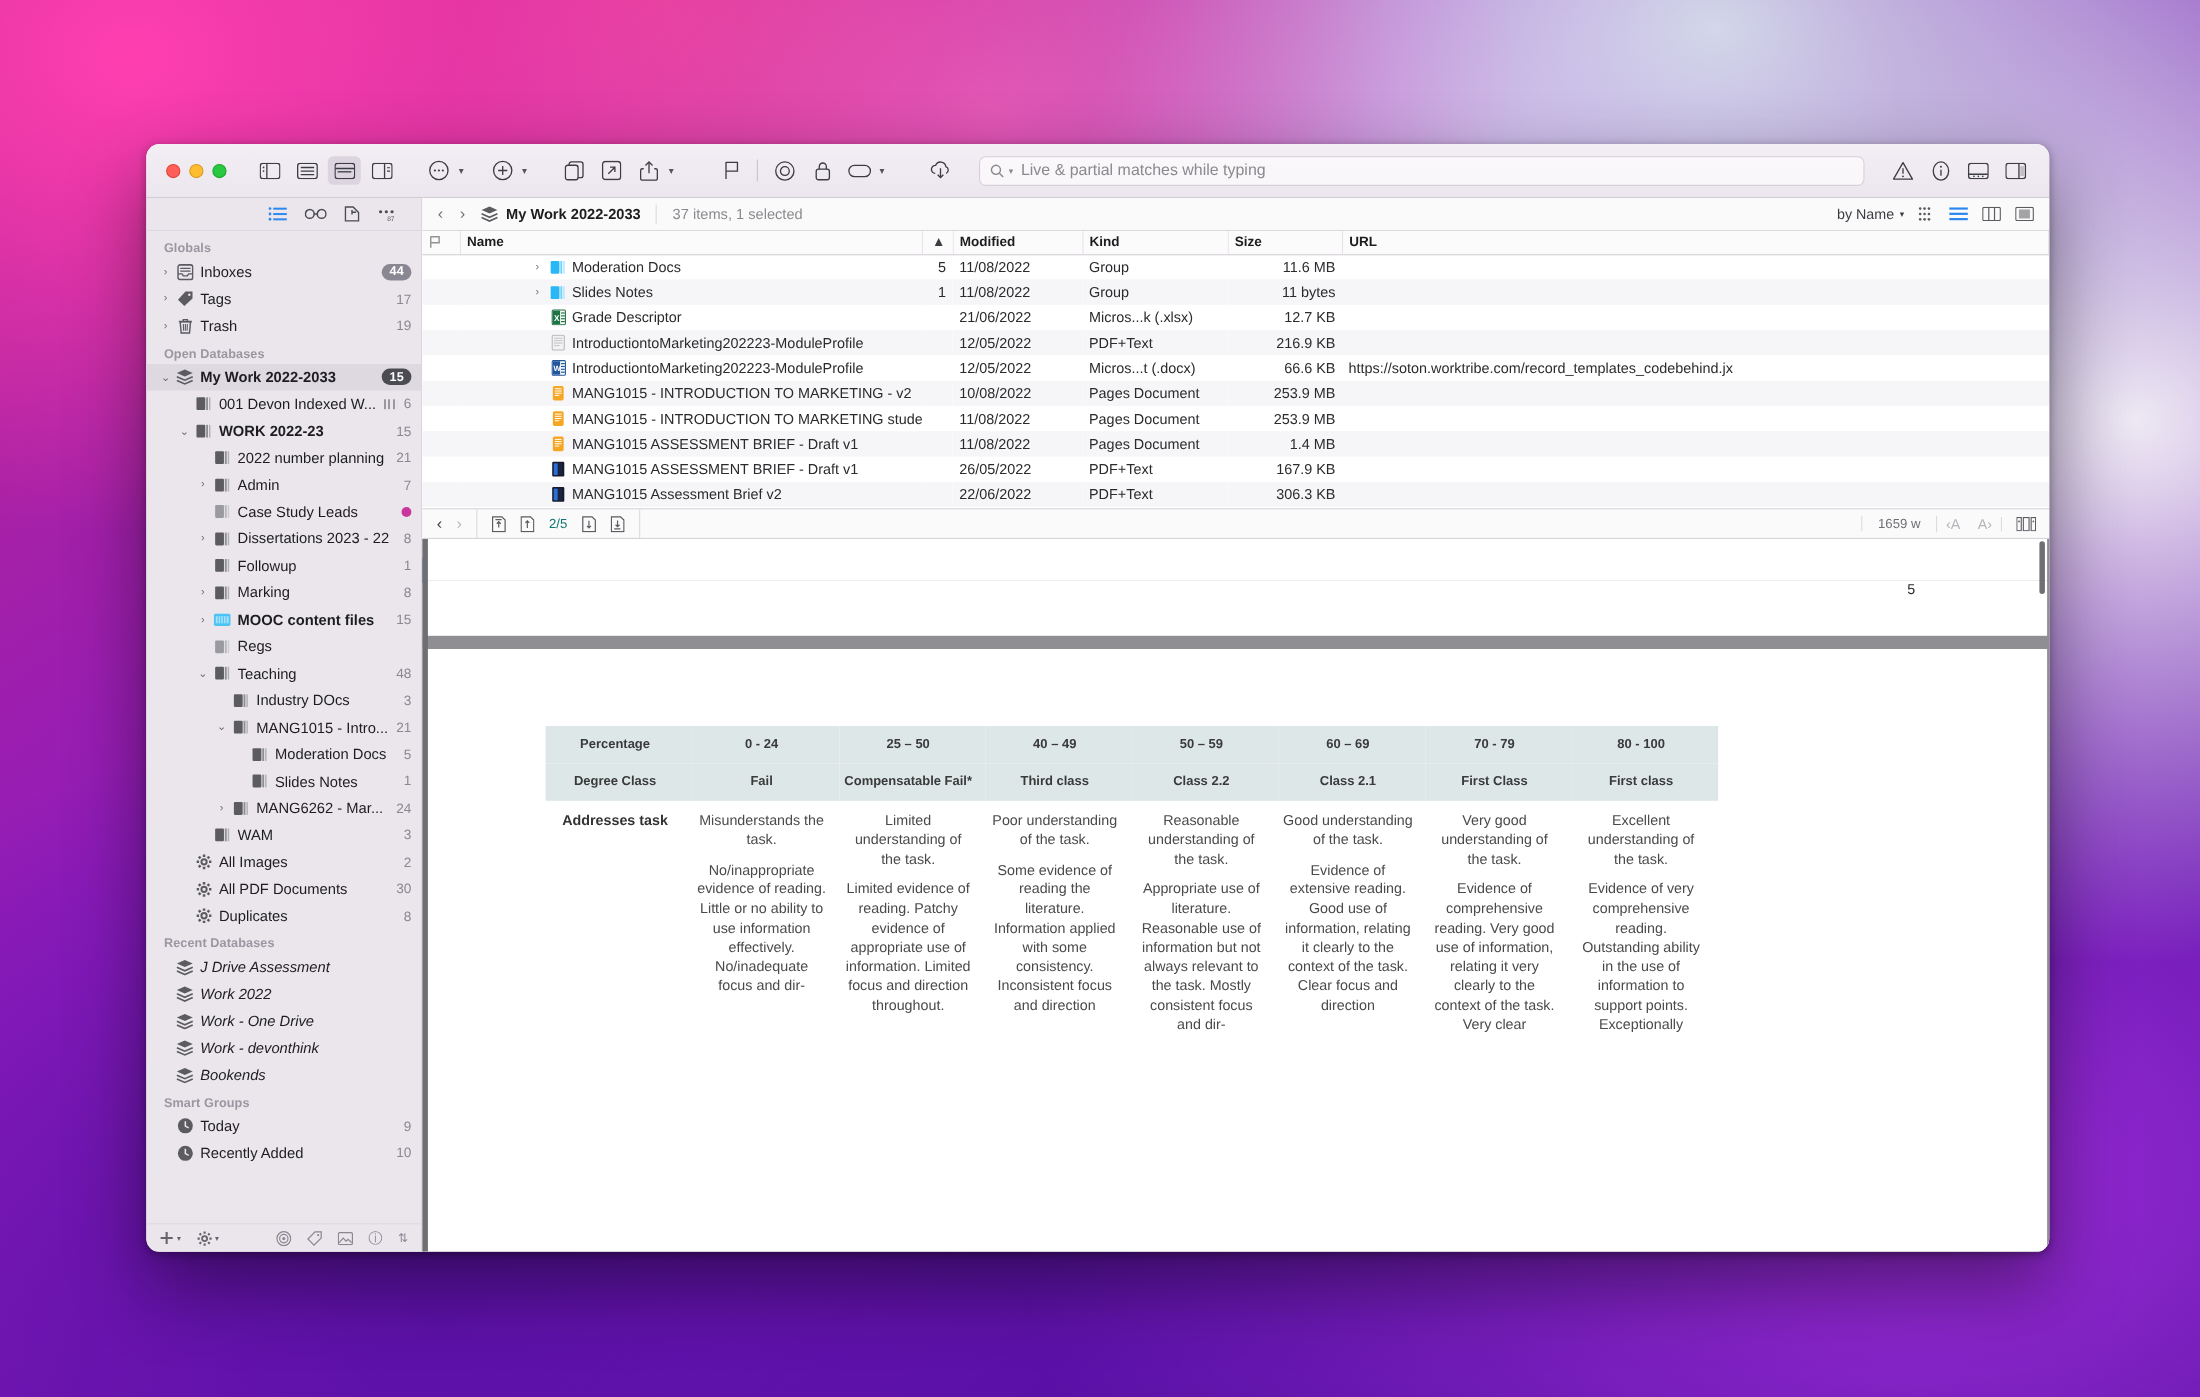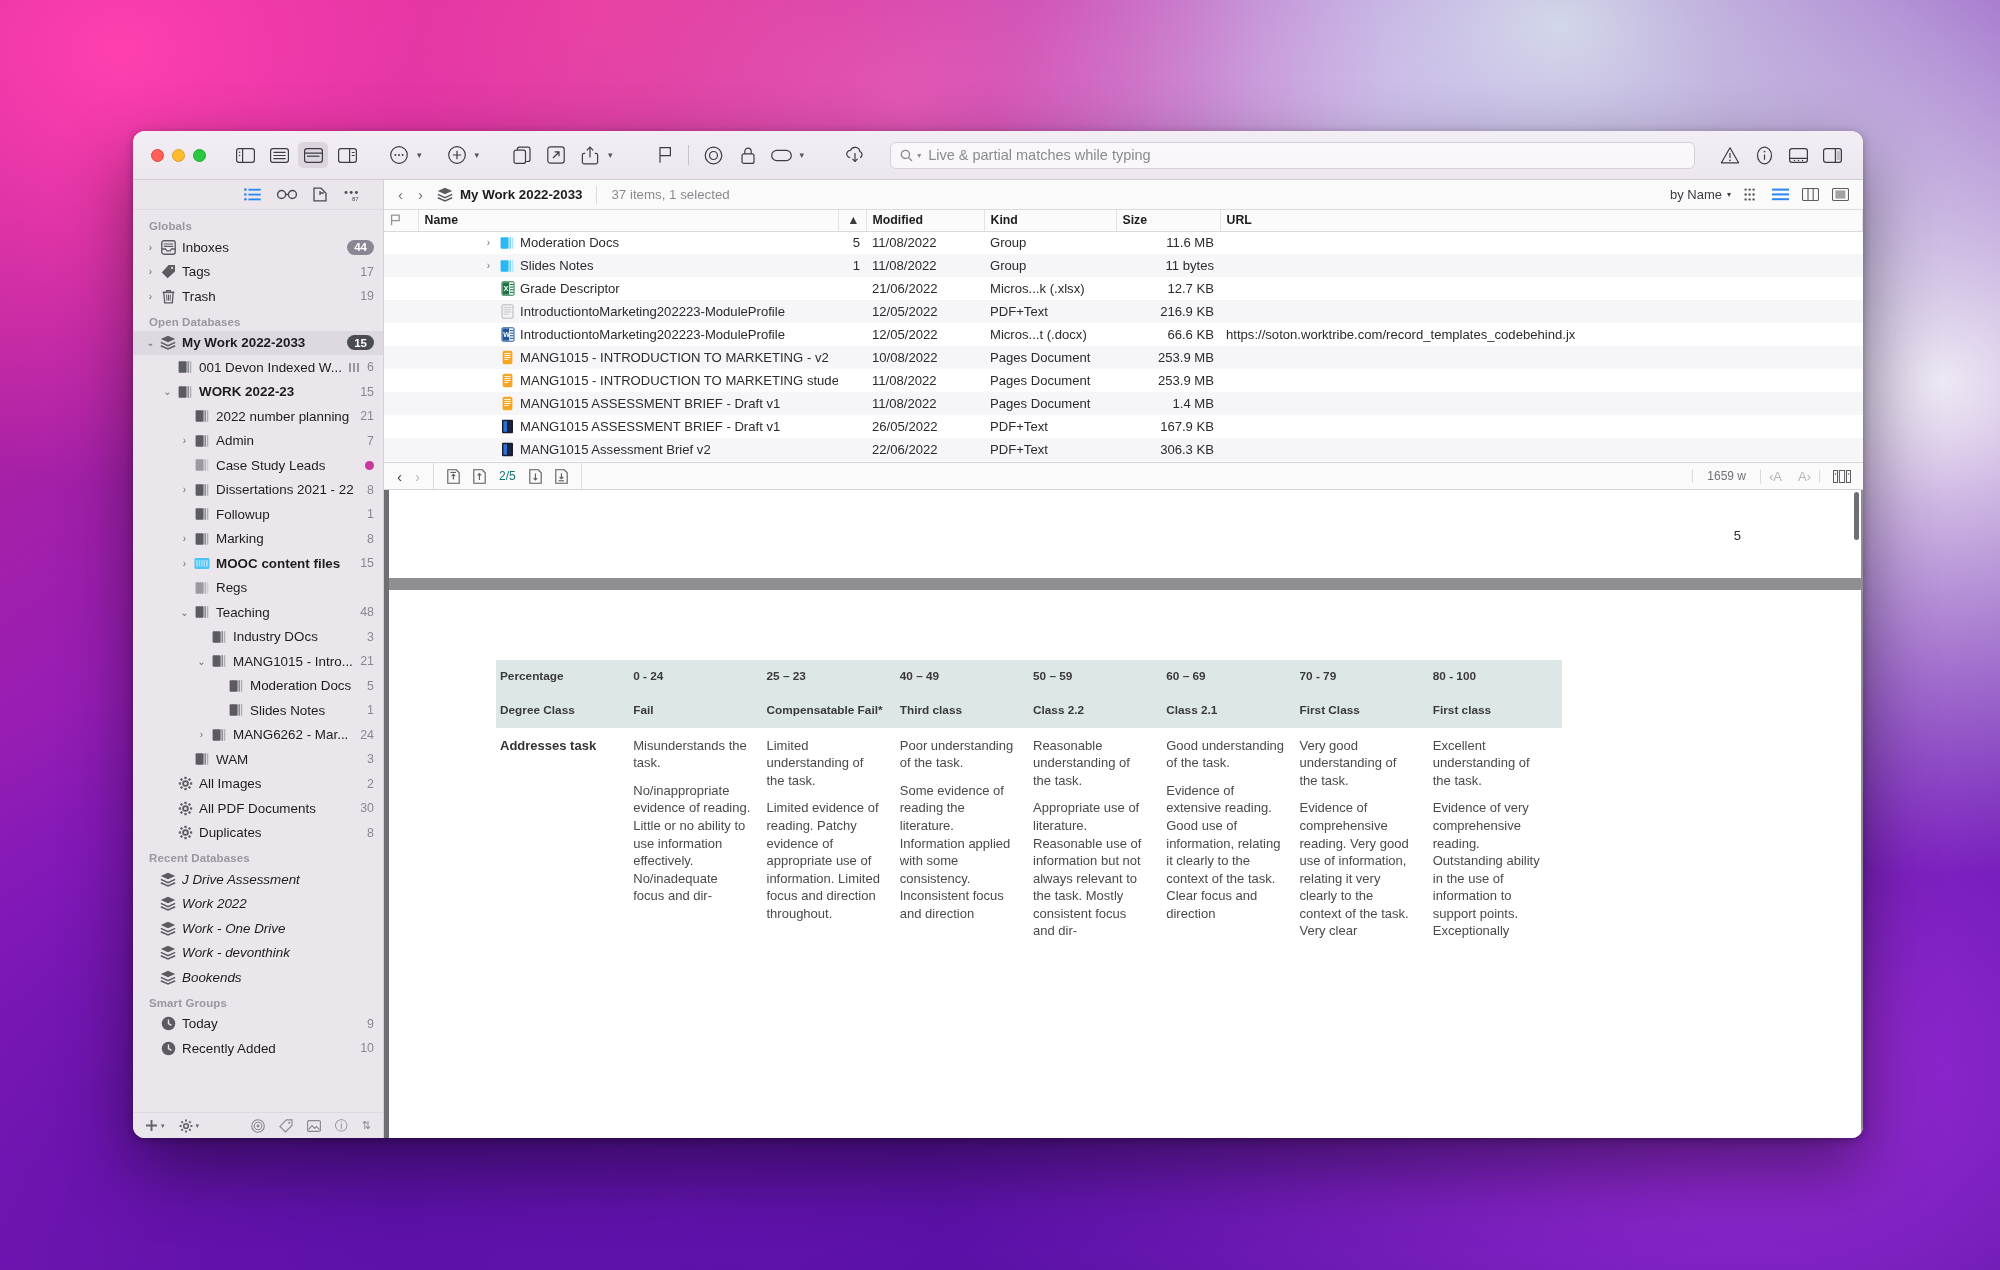--- a/index.html
+++ b/index.html
@@ -184,21 +184,21 @@
   #doctb .zoom { font-size: 12px; color: #6f6f74; padding: 0 14px; }
   #doctb .aa { color: #b6b4b9; padding: 0 8px; font-size: 13px; }
 
   
   #preview { flex: 1; background: #8e8e93; display: flex; flex-direction: column; min-height: 0; position: relative; overflow: hidden; }
   .pgblock { background: #fff; margin: 0 2px; position: relative; }
   #pg1 { flex: 0 0 38px; }
   #pg1b { flex: 0 0 50px; display:flex; align-items:flex-start; justify-content:flex-end; }
   .pagenum { font-size: 13px; color: #2b2b2e; padding-right: 120px; }
   #gap { flex: 0 0 12px; background: #8e8e93; }
-  #pg2 { flex: 1; overflow: hidden; padding: 70px 0 0 0; }
+  #pg2 { flex: 1; overflow: hidden; padding: 70px 0 0 0; text-align: center; }
 
   
   table.rubric { border-collapse: collapse; margin-left: 110px; width: 1066px; table-layout: fixed; }
   table.rubric td { vertical-align: top; font-size: 13px; color: #4a4a4a; padding: 9px 11px 9px 4px; line-height: 1.35;
      font-family: "Liberation Sans", sans-serif;}
   table.rubric tr.hdr td { background: #dde7e8; font-weight: 700; color: #3a3a3a; font-size: 11.8px; }
   table.rubric tr.band td { background: #a9dbcf; font-weight: 700; color: #333; font-size: 11.8px; padding: 7px 11px 7px 4px; }
   table.rubric td.lbl { font-weight: 700; color: #333; padding-left: 4px; }
   table.rubric td p { margin-bottom: 10px; }
   .c0 { width: 118px; }
@@ -565,21 +565,21 @@
             <span class="sb-tw" style="margin-left: 44px;">›</span>
             <span class="sb-ic">
               <span style="display: flex; align-items: center;">
                 <svg width="15" height="14" viewBox="0 0 15 14">
                   <rect x=".6" y="1.2" width="8" height="11.6" rx="1" fill="#5b5b60"></rect>
                   <rect x="9.4" y="1.2" width="1.7" height="11.6" fill="#8e8e93"></rect>
                   <rect x="12" y="1.2" width="1.3" height="11.6" fill="#b0b0b4"></rect>
                 </svg>
               </span>
             </span>
-            <span class="sb-lbl">Dissertations 2021 - 22</span>
+            <span class="sb-lbl">Dissertations 2023 - 22</span>
             <span class="sb-cnt">8</span>
           </div>
           <div class="sb-row">
             <span class="sb-tw" style="margin-left: 44px;"></span>
             <span class="sb-ic">
               <span style="display: flex; align-items: center;">
                 <svg width="15" height="14" viewBox="0 0 15 14">
                   <rect x=".6" y="1.2" width="8" height="11.6" rx="1" fill="#5b5b60"></rect>
                   <rect x="9.4" y="1.2" width="1.7" height="11.6" fill="#8e8e93"></rect>
                   <rect x="12" y="1.2" width="1.3" height="11.6" fill="#b0b0b4"></rect>
@@ -1436,21 +1436,21 @@
                 <col class="cc">
                 <col class="cc">
                 <col class="cc">
                 <col class="cc">
                 <col class="cc">
             </colgroup>
             <tbody id="rubric-body">
                 <tr class="hdr">
                   <td class="lbl">Percentage</td>
                   <td style="font-weight: 700;">0 - 24</td>
-                  <td style="font-weight: 700;">25 – 23</td>
+                  <td style="font-weight: 700;">25 – 50</td>
                   <td style="font-weight: 700;">40 – 49</td>
                   <td style="font-weight: 700;">50 – 59</td>
                   <td style="font-weight: 700;">60 – 69</td>
                   <td style="font-weight: 700;">70 - 79</td>
                   <td style="font-weight: 700;">80 - 100</td>
                 </tr>
                 <tr class="hdr">
                   <td class="lbl">Degree Class</td>
                   <td style="font-weight: 700;">Fail</td>
                   <td style="font-weight: 700;">Compensatable Fail*</td>

